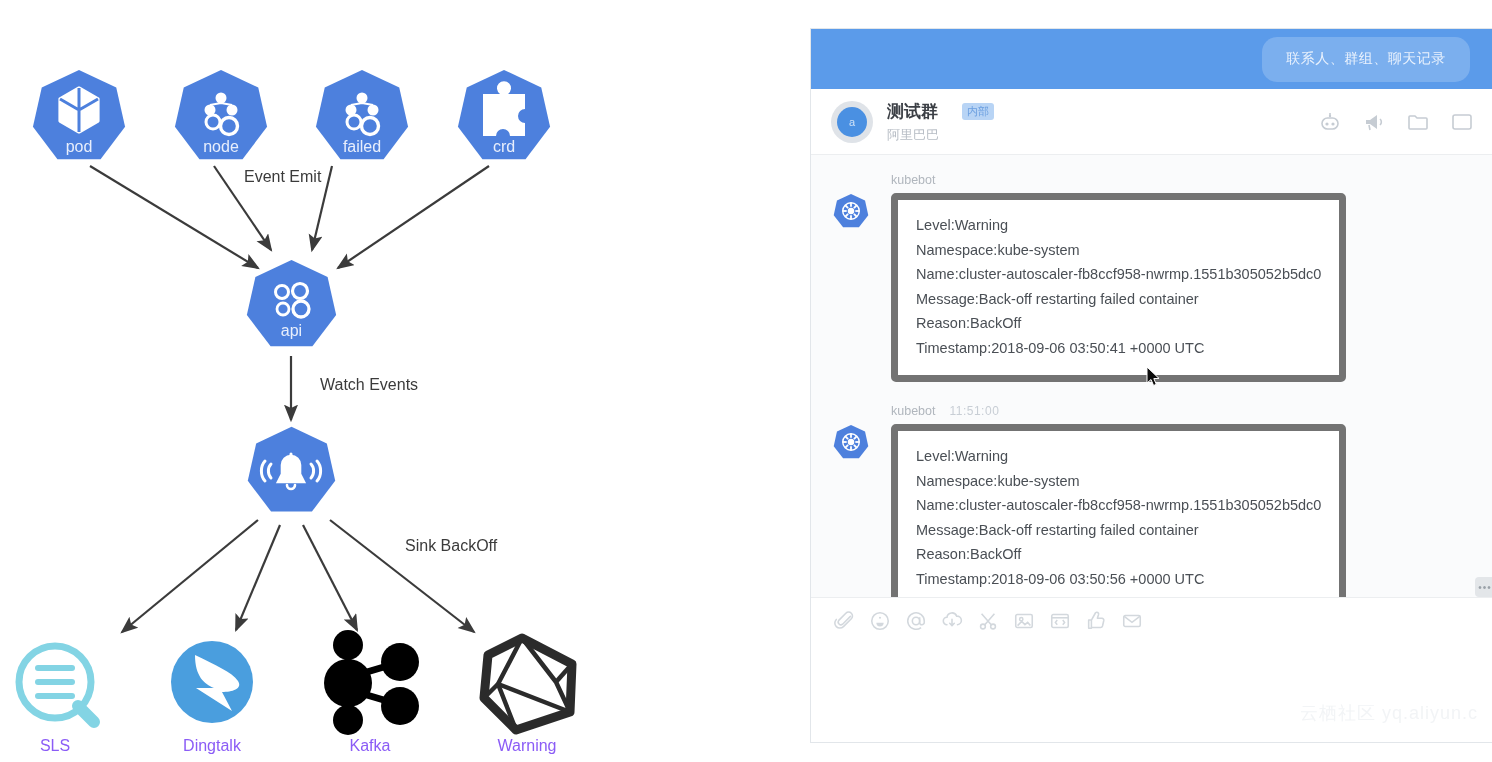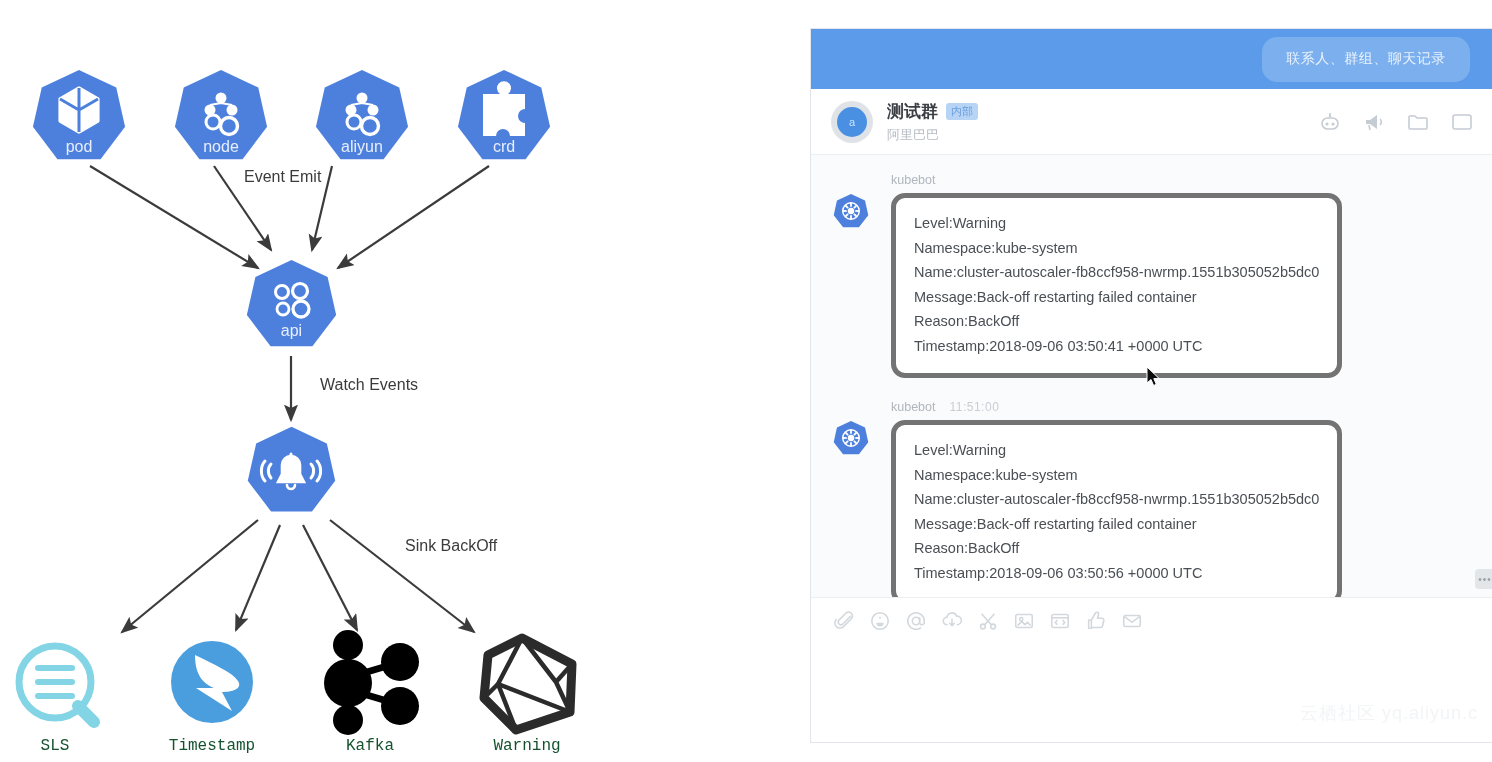--- a/index.html
+++ b/index.html
@@ -19,22 +19,22 @@
     position: absolute;
     text-align: center;
     font-family: "Liberation Sans", sans-serif;
     color: #e8eefc;
     font-size: 16px;
     pointer-events: none;
   }
   .sink-label {
     position: absolute;
     text-align: center;
-    font-family: Liberation Mono, monospace;
-    color: #14532d;
+    font-family: Liberation Sans, sans-serif;
+    color: #8b5cf6;
     font-size: 16px;
   }
   .edge-label {
     position: absolute;
     font-family: "Liberation Sans", sans-serif;
     color: #3b3b3b;
     font-size: 16px;
     white-space: nowrap;
   }
 
@@ -71,21 +71,21 @@
     display:flex; align-items:center; justify-content:center;
     flex: 0 0 auto;
   }
   .dt-avatar-inner {
     width: 30px; height: 30px; border-radius:50%;
     background:#4a90e2;
     display:flex;align-items:center;justify-content:center;
     color:#cfe2f8; font-size:11px;
   }
   .dt-title-wrap { margin-left: 14px; flex: 1 1 auto; }
-  .dt-title-row { display:flex; align-items:center; gap:8px; }
+  .dt-title-row { display:flex; align-items:center; gap:24px; }
   .dt-title { font-size:17px; font-weight:bold; color:#3b3f45; }
   .dt-badge {
     background:#b8d4f5; color:#6b9fe0;
     font-size:11px; padding:1px 5px; border-radius:3px;
   }
   .dt-sub { font-size:13px; color:#b6bcc4; margin-top:3px; }
   .dt-header-icons { display:flex; align-items:center; gap:20px; color:#c6ccd3; }
   .hicon { width:24px; height:24px; display:block; }
 
   .dt-body {
@@ -94,22 +94,22 @@
     overflow: hidden;
   }
   .msg-group { padding: 0 20px 0 22px; margin-bottom: 22px; position: relative; }
   .msg-meta { margin-left: 58px; display:flex; align-items:flex-start; gap:14px; margin-bottom:6px; }
   .msg-sender { font-size:12.5px; color:#b0b6bd; }
   .msg-time { font-size:12px; color:#c8ced5; letter-spacing:.5px; }
   .msg-row { display:flex; align-items:flex-start; }
   .msg-avatar { width:36px; height:36px; flex:0 0 auto; margin-right:22px; }
   .msg-bubble {
     background:#ffffff;
-    border:5px solid #737373;
-    border-radius:14px;
+    border:7px solid #737373;
+    border-radius:5px;
     padding: 13px 18px 15px 18px;
     max-width: 492px;
   }
   .msg-line { font-size:14.5px; color:#4a4f55; line-height:24.5px; white-space:nowrap; }
   .msg-more {
     position:absolute; right:-3px; bottom:16px;
     width:20px; height:20px; border-radius:4px;
     background:#e3e6e9; color:#9aa1a8;
     font-size:10px; display:flex; align-items:center; justify-content:center;
     letter-spacing:1px;
@@ -287,30 +287,30 @@
           <path d="M498,684 L570,712"></path>
           <path d="M522,638 L556,682 L570,712"></path>
           <path d="M484,698 L498,684"></path>
           <path d="M556,682 L572,664"></path>
         </g>
       </g>
     </svg>
 
     <div class="node-label" style="left:30px;  top:138px; width:98px;">pod</div>
     <div class="node-label" style="left:172px; top:138px; width:98px;">node</div>
-    <div class="node-label" style="left:313px; top:138px; width:98px;">aliyun</div>
+    <div class="node-label" style="left:313px; top:138px; width:98px;">failed</div>
     <div class="node-label" style="left:455px; top:138px; width:98px;">crd</div>
     <div class="node-label" style="left:244px; top:322px; width:95px;">api</div>
 
     <div class="edge-label" style="left:244px; top:168px;">Event Emit</div>
     <div class="edge-label" style="left:320px; top:376px;">Watch Events</div>
     <div class="edge-label" style="left:405px; top:537px;">Sink BackOff</div>
 
     <div class="sink-label" style="left:5px;   top:737px; width:100px;">SLS</div>
-    <div class="sink-label" style="left:162px; top:737px; width:100px;">Timestamp</div>
+    <div class="sink-label" style="left:162px; top:737px; width:100px;">Dingtalk</div>
     <div class="sink-label" style="left:320px; top:737px; width:100px;">Kafka</div>
     <div class="sink-label" style="left:477px; top:737px; width:100px;">Warning</div>
   </div>
 
   <div id="chat">
 
     <div class="dt-topbar">
       <div class="dt-search">联系人、群组、聊天记录</div>
     </div>
 

